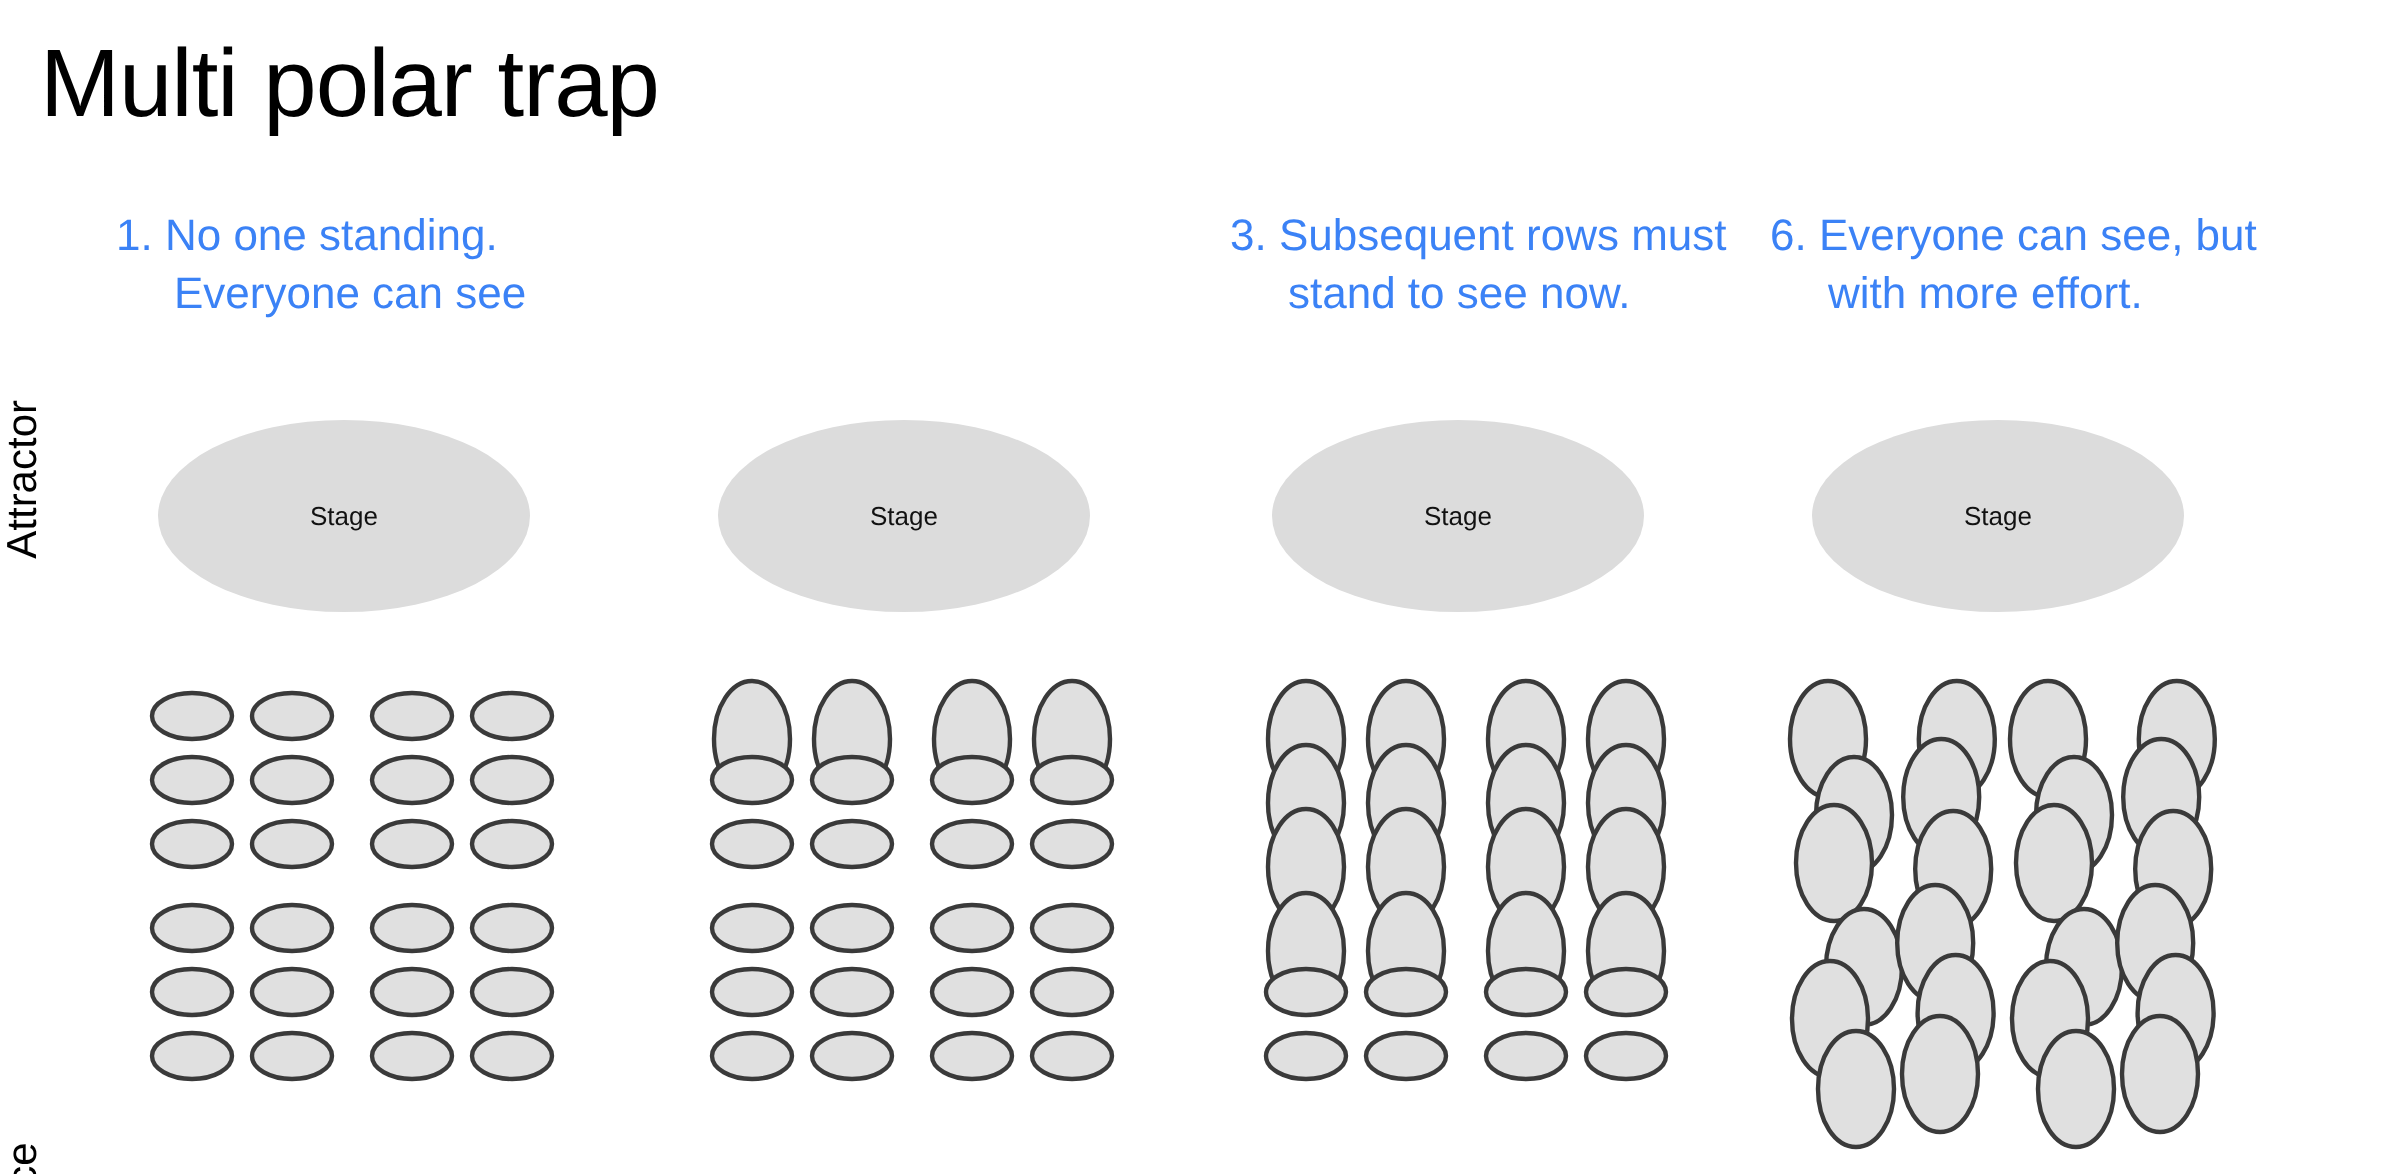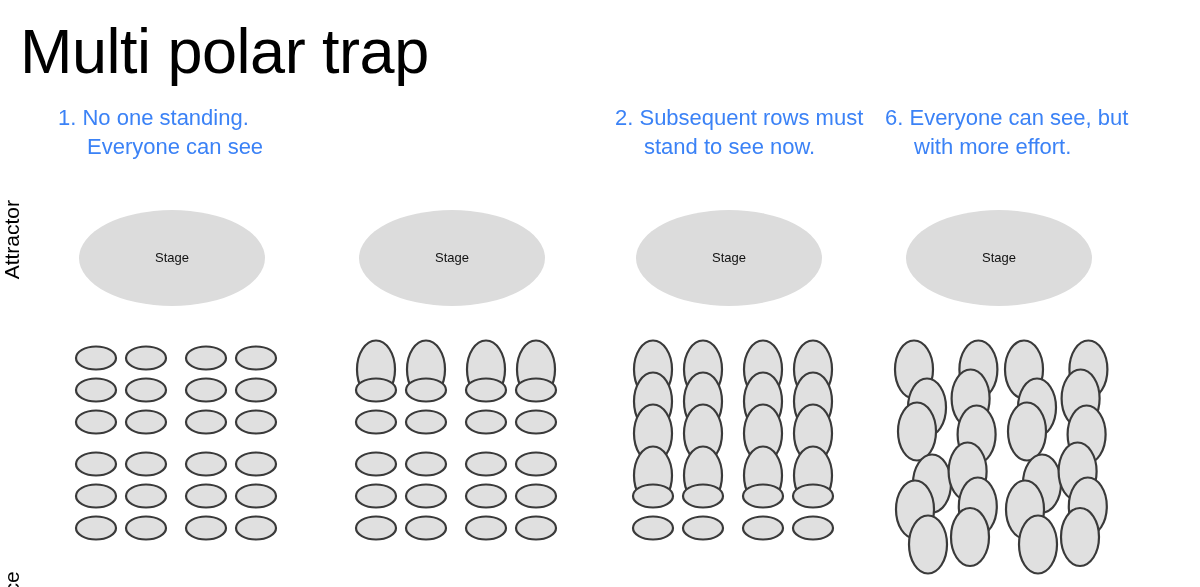--- a/index.html
+++ b/index.html
@@ -14,21 +14,21 @@
     position: relative;
     overflow: hidden;
     font-family: "Liberation Sans", sans-serif;
     color: #111111;
   }
 
   #page-title {
     position: absolute;
     left: 20px;
     top: 17px;
-    font-size: 63px;
+    font-size: 48px;
     font-weight: 400;
     letter-spacing: -0.5px;
     line-height: 1.1;
     white-space: nowrap;
     color: #000000;
   }
 
   
   .axis-label {
     position: absolute;
@@ -177,21 +177,21 @@
         <ellipse cx="198" cy="388" rx="20" ry="11.5" class="person"></ellipse>
         <ellipse cx="38" cy="420" rx="20" ry="11.5" class="person"></ellipse>
         <ellipse cx="88" cy="420" rx="20" ry="11.5" class="person"></ellipse>
         <ellipse cx="148" cy="420" rx="20" ry="11.5" class="person"></ellipse>
         <ellipse cx="198" cy="420" rx="20" ry="11.5" class="person"></ellipse>
       </svg>
     </div>
 </div>
 
 <div class="panel" id="panel-3">
-  <div class="panel-caption">2. Subsequent rows must stand to see now.</div>
+  <div class="panel-caption">3. Subsequent rows must stand to see now.</div>
   <div class="panel-figure">
       <svg viewBox="0 0 280 440">
         <ellipse cx="114" cy="150" rx="93" ry="48" class="stage-shape"></ellipse>
         <text x="114" y="151" class="stage-text">Stage</text>
         <ellipse cx="38" cy="261.5" rx="19" ry="29" class="person"></ellipse>
         <ellipse cx="88" cy="261.5" rx="19" ry="29" class="person"></ellipse>
         <ellipse cx="148" cy="261.5" rx="19" ry="29" class="person"></ellipse>
         <ellipse cx="198" cy="261.5" rx="19" ry="29" class="person"></ellipse>
         <ellipse cx="38" cy="293.5" rx="19" ry="29" class="person"></ellipse>
         <ellipse cx="88" cy="293.5" rx="19" ry="29" class="person"></ellipse>

